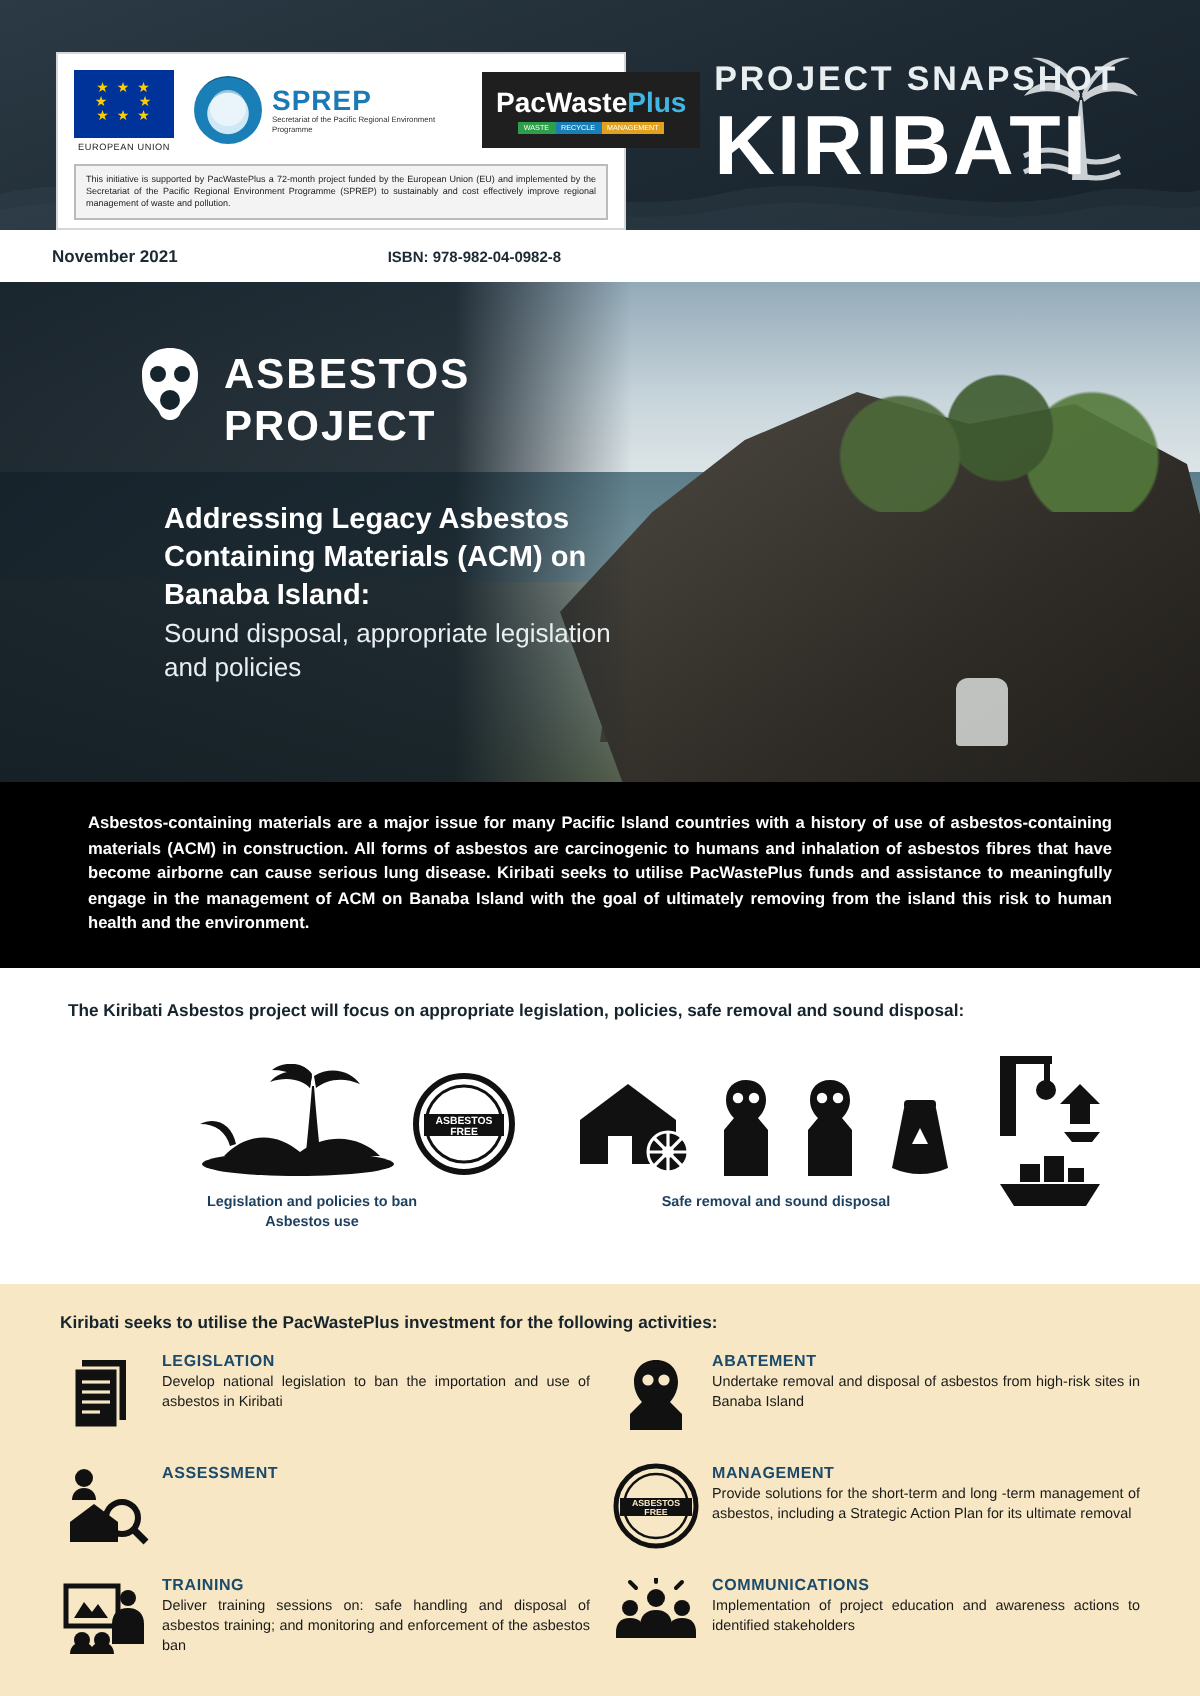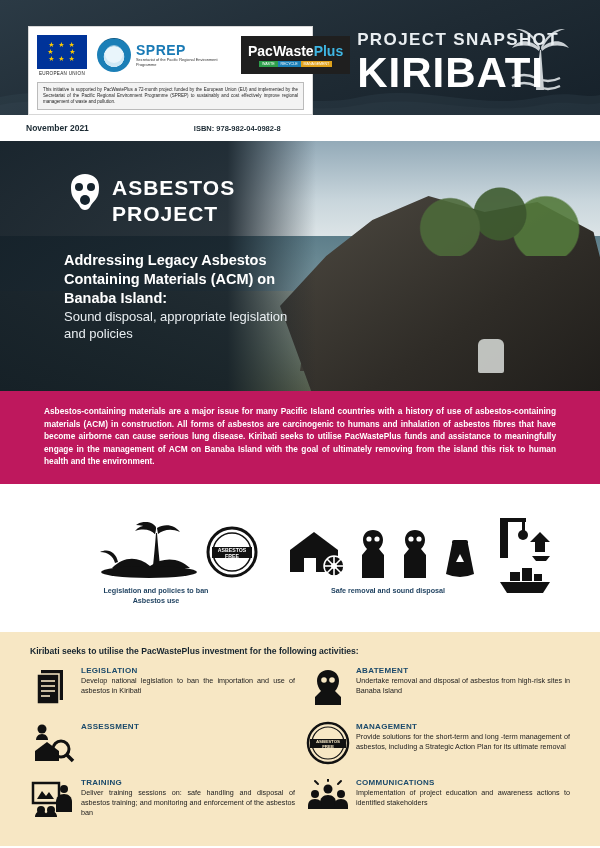--- a/index.html
+++ b/index.html
@@ -111,28 +111,28 @@
   .hero-overlay {
     position:absolute; left:0; top:0; width:316px; height:100%;
     background: linear-gradient(90deg, rgba(17,28,36,.93) 0%, rgba(17,28,36,.88) 72%, rgba(17,28,36,0) 100%);
   }
   .mask-icon { position:absolute; left:68px; top:32px; width:34px; height:38px; }
   .hero-h1 {
     position:absolute; left:112px; top:34px; color:#fff; font-size:21px;
     font-weight:bold; letter-spacing:1px; line-height:26px;
   }
   .hero-sub {
-    position:absolute; left:64px; top:110px; width:228px; color:#fff;
+    position:absolute; left:82px; top:110px; width:228px; color:#fff;
     font-size:14.5px; font-weight:bold; line-height:19px;
   }
   .hero-sub2 { font-weight:normal; color:#e9eef1; font-size:13px; line-height:17px; }
 
   
   .intro {
-    background:#be185d; color:#ffffff; padding:14px 44px 16px 44px;
+    background:#000000; color:#ffffff; padding:14px 44px 16px 44px;
     font-size:8.3px; line-height:12.5px; text-align:justify; font-weight:bold;
   }
 
   
   .focus { background:#ffffff; padding:16px 34px 6px 34px; }
   .focus-title { font-size:8.6px; font-weight:bold; color:#16242e; }
   .icon-row { position:relative; height:118px; margin-top:8px; }
   .cap { position:absolute; font-size:7.2px; font-weight:bold; color:#1c3f5e; text-align:center; line-height:10px;}
 
   
@@ -230,20 +230,21 @@
 
     <div class="hero-sub">
       <div>Addressing Legacy Asbestos Containing Materials (ACM) on Banaba Island:</div>
       <div class="hero-sub2">Sound disposal, appropriate legislation and policies</div>
     </div>
   </div>
 
   <div class="intro">Asbestos-containing materials are a major issue for many Pacific Island countries with a history of use of asbestos-containing materials (ACM) in construction.  All forms of asbestos are carcinogenic to humans and inhalation of asbestos fibres that have become airborne can cause serious lung disease. Kiribati seeks to utilise PacWastePlus funds and assistance to meaningfully engage in the management of ACM on Banaba Island with the goal of ultimately removing from the island this risk to human health and the environment.</div>
 
   <div class="focus">
+    <div class="focus-title">The Kiribati Asbestos project will focus on appropriate legislation, policies, safe removal and sound disposal:</div>
 
     <div class="icon-row">
 
       <svg style="position:absolute;left:60px;top:14px;width:110px;height:58px" viewBox="0 0 110 58">
         <path d="M62 6 C55 2 46 3 41 9 C50 6 57 8 61 12 Z" fill="#111"></path>
         <path d="M63 6 C71 1 81 3 86 10 C77 6 69 8 64 12 Z" fill="#111"></path>
         <path d="M62 5 C57 -2 47 -1 42 3 C51 3 58 7 61 12 Z" fill="#111"></path>
         <path d="M62 11 C61 24 60 34 59 44 L66 44 C65 34 64 24 63 11 Z" fill="#111"></path>
         <path d="M18 46 C30 34 44 34 56 44 C70 34 86 36 96 46 Z" fill="#111"></path>
         <ellipse cx="55" cy="50" rx="48" ry="6" fill="#111"></ellipse>

